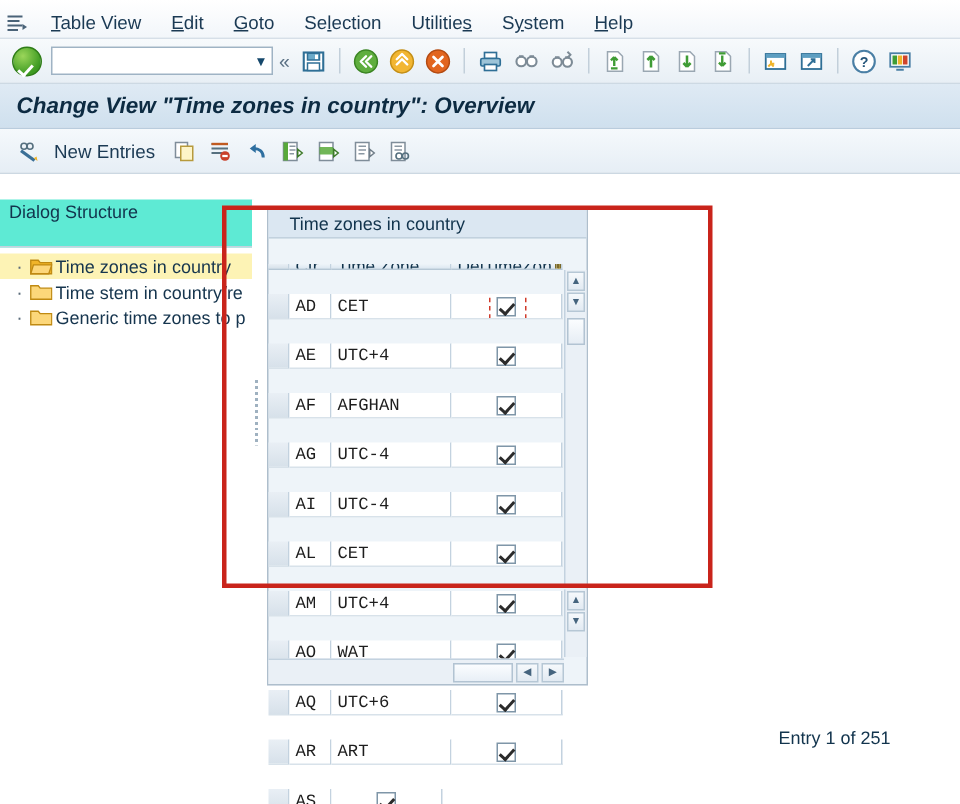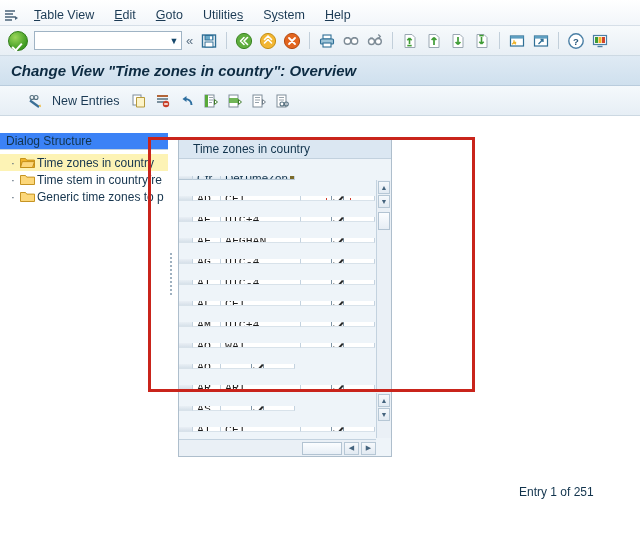--- a/index.html
+++ b/index.html
@@ -97,40 +97,40 @@
     font-size:15px; font-weight:bold; font-style:italic;
     color:#0d2b42; white-space:nowrap;
   }
 
   
   .apptoolbar {
     height:30px;
     background:linear-gradient(#f5f9fc,#e6eef5);
     border-bottom:1px solid #ccd8e2;
     display:flex; align-items:center;
-    padding-left:24px;
+    padding-left:8px;
   }
   .new-entries {
     font-size:12.5px; color:#1b3a54;
     padding:2px 8px 2px 4px; white-space:nowrap; cursor:default;
   }
 
   
   .work {
     position:absolute; left:0; top:133px; right:0; bottom:0;
     background:#ffffff;
   }
 
   
   .treepanel {
     position:absolute; left:0; top:0; width:168px; bottom:0;
     background:#fff;
   }
   .tree-head {
-    height:17px; background:#3b82f6;
+    height:32px; background:#5eead4;
     border-bottom:1px solid #c4d2de;
     font-size:12px; color:#12344d;
     padding:1px 0 0 6px;
   }
   .tree-rows { padding-top:4px; }
   .tree-row {
     height:17px; display:flex; align-items:center;
     padding-left:8px; white-space:nowrap; font-size:12px;
   }
   .tree-row.sel { background:#fdf3b5; }
@@ -156,21 +156,21 @@
     background:#eef4f9;
   }
   .tbl-title {
     height:19px; background:#dbe7f2;
     border-bottom:1px solid #c2d1de;
     font-size:12px; color:#12344d;
     padding:2px 0 0 14px;
   }
   .grid { position:absolute; left:0; top:20px; right:0; bottom:0; }
 
-  .gridrow { display:flex; height:21px; }
+  .gridrow { display:flex; height:33px; }
   .hdrrow { height:20px; }
   .cell {
     border-right:1px solid #c3d2df;
     border-bottom:1px solid #d8e2ea;
     display:flex; align-items:center;
     font-family:"Liberation Mono", monospace;
     font-size:11.5px; color:#1d1d1d;
     background:#ffffff;
     overflow:hidden;
     margin-top:16px;
@@ -292,20 +292,21 @@
 <div class="menubar">
   <div class="menu-sysicon">
     <svg width="14" height="14" viewBox="0 0 14 14">
       <path d="M1 2h10M1 5h8M1 8h10M1 11h7" stroke="#4a6378" stroke-width="1.3" fill="none"></path>
       <path d="M11 7l3 2-3 2z" fill="#4a6378"></path>
     </svg>
   </div>
   <div class="menu-item"><span class="ak">T</span><span>able View</span></div>
   <div class="menu-item"><span class="ak">E</span><span>dit</span></div>
   <div class="menu-item"><span class="ak">G</span><span>oto</span></div>
+  <div class="menu-item">Se<span class="ak">l</span><span>ection</span></div>
   <div class="menu-item">Utilitie<span class="ak">s</span></div>
   <div class="menu-item">S<span class="ak">y</span><span>stem</span></div>
   <div class="menu-item"><span class="ak">H</span><span>elp</span></div>
 </div>
 
 <div class="toolbar">
   <div class="ok-btn"></div>
 
   <div class="cmd-field">
     <input type="text" value="" placeholder="" style="">
@@ -552,20 +553,21 @@
   </div>
 
   <div class="tablewrap">
     <div class="tbl-title">Time zones in country</div>
 
     <div class="grid">
 
       <div class="gridrow hdrrow">
         <div class="cell hdr c-sel"></div>
         <div class="cell hdr c-ctr">Ctr</div>
+        <div class="cell hdr c-tz">Time Zone</div>
         <div class="cell hdr c-def" style="justify-content:flex-start;padding-left:4px;">
           <span>DefTimeZon</span>
           <span class="colcfg">
               <i></i>
               <i></i>
               <i></i>
             </span>
         </div>
       </div>
 
@@ -639,20 +641,21 @@
         <div class="cell c-ctr">AO</div>
         <div class="cell c-tz">WAT</div>
         <div class="cell c-def">
             <span class="chk"></span>
           </div>
       </div>
 
       <div class="gridrow">
         <div class="cell c-sel"></div>
         <div class="cell c-ctr">AQ</div>
+        <div class="cell c-tz">UTC+6</div>
         <div class="cell c-def">
             <span class="chk"></span>
           </div>
       </div>
 
       <div class="gridrow">
         <div class="cell c-sel"></div>
         <div class="cell c-ctr">AR</div>
         <div class="cell c-tz">ART</div>
         <div class="cell c-def">

